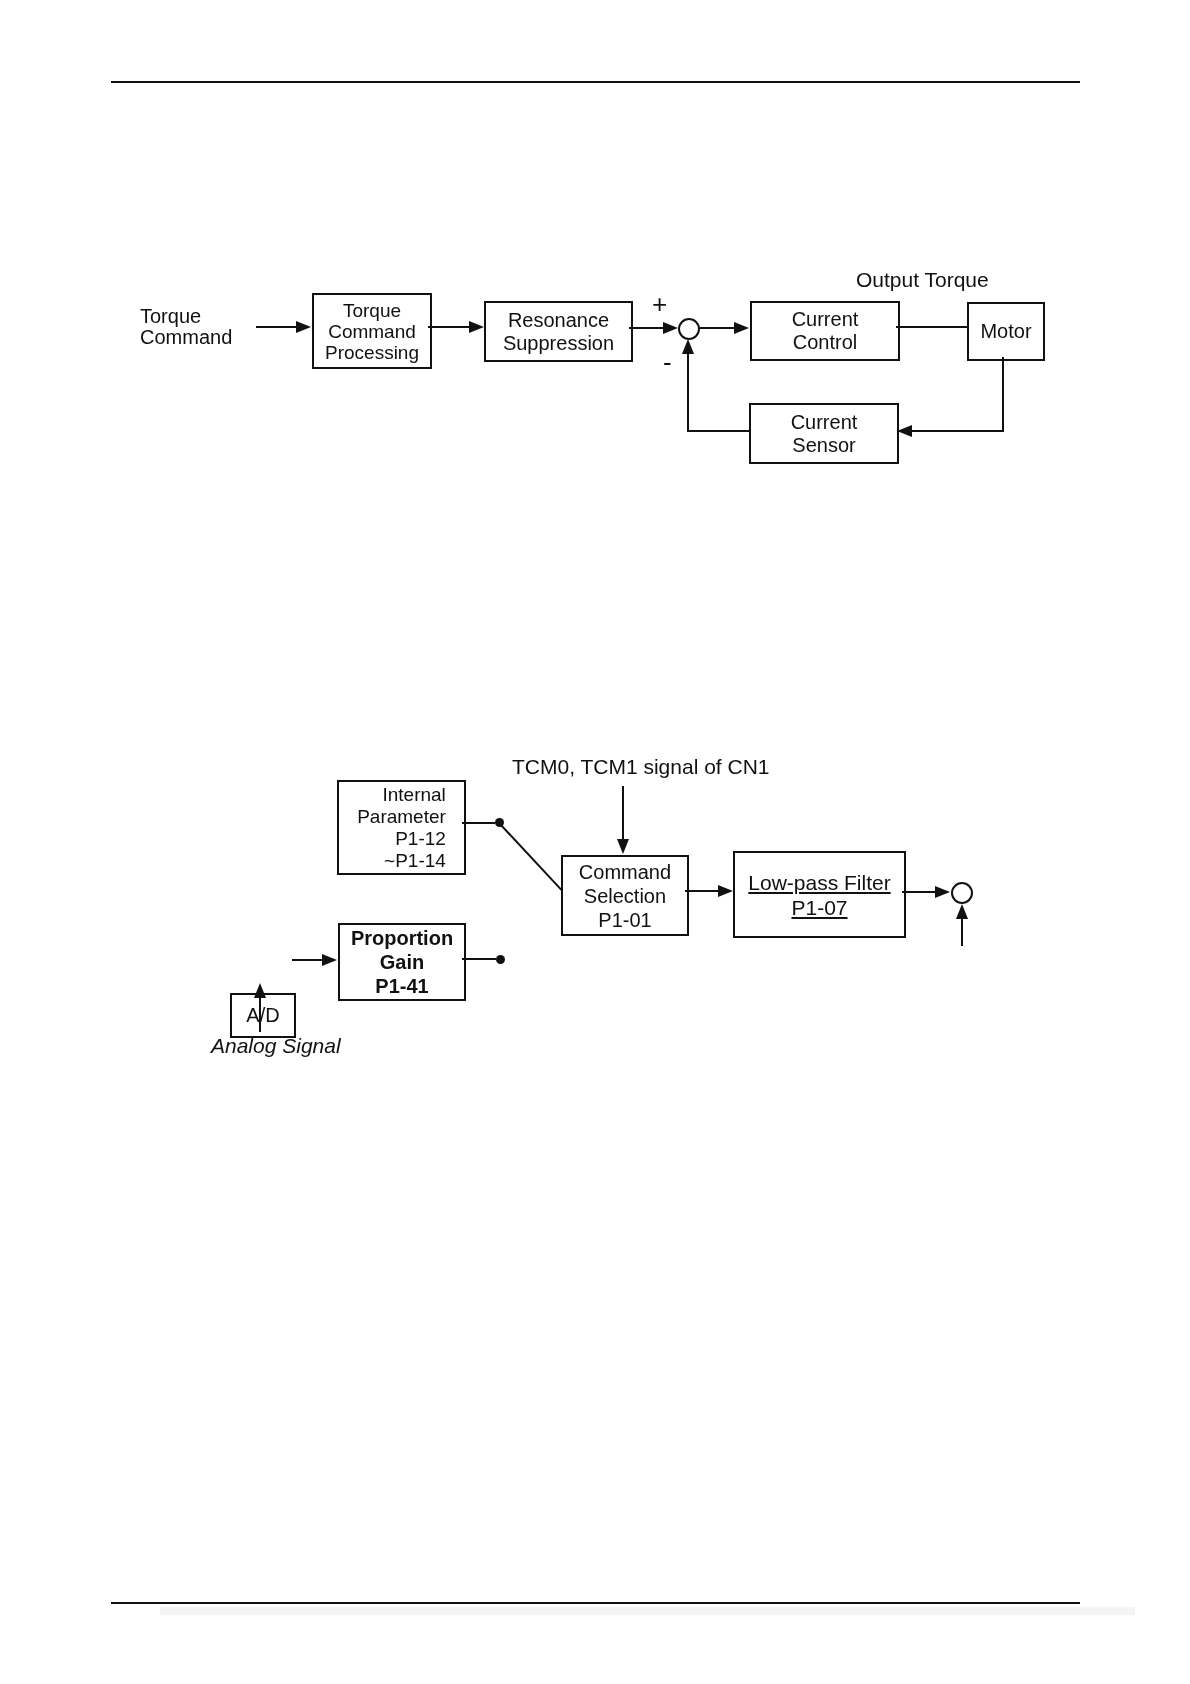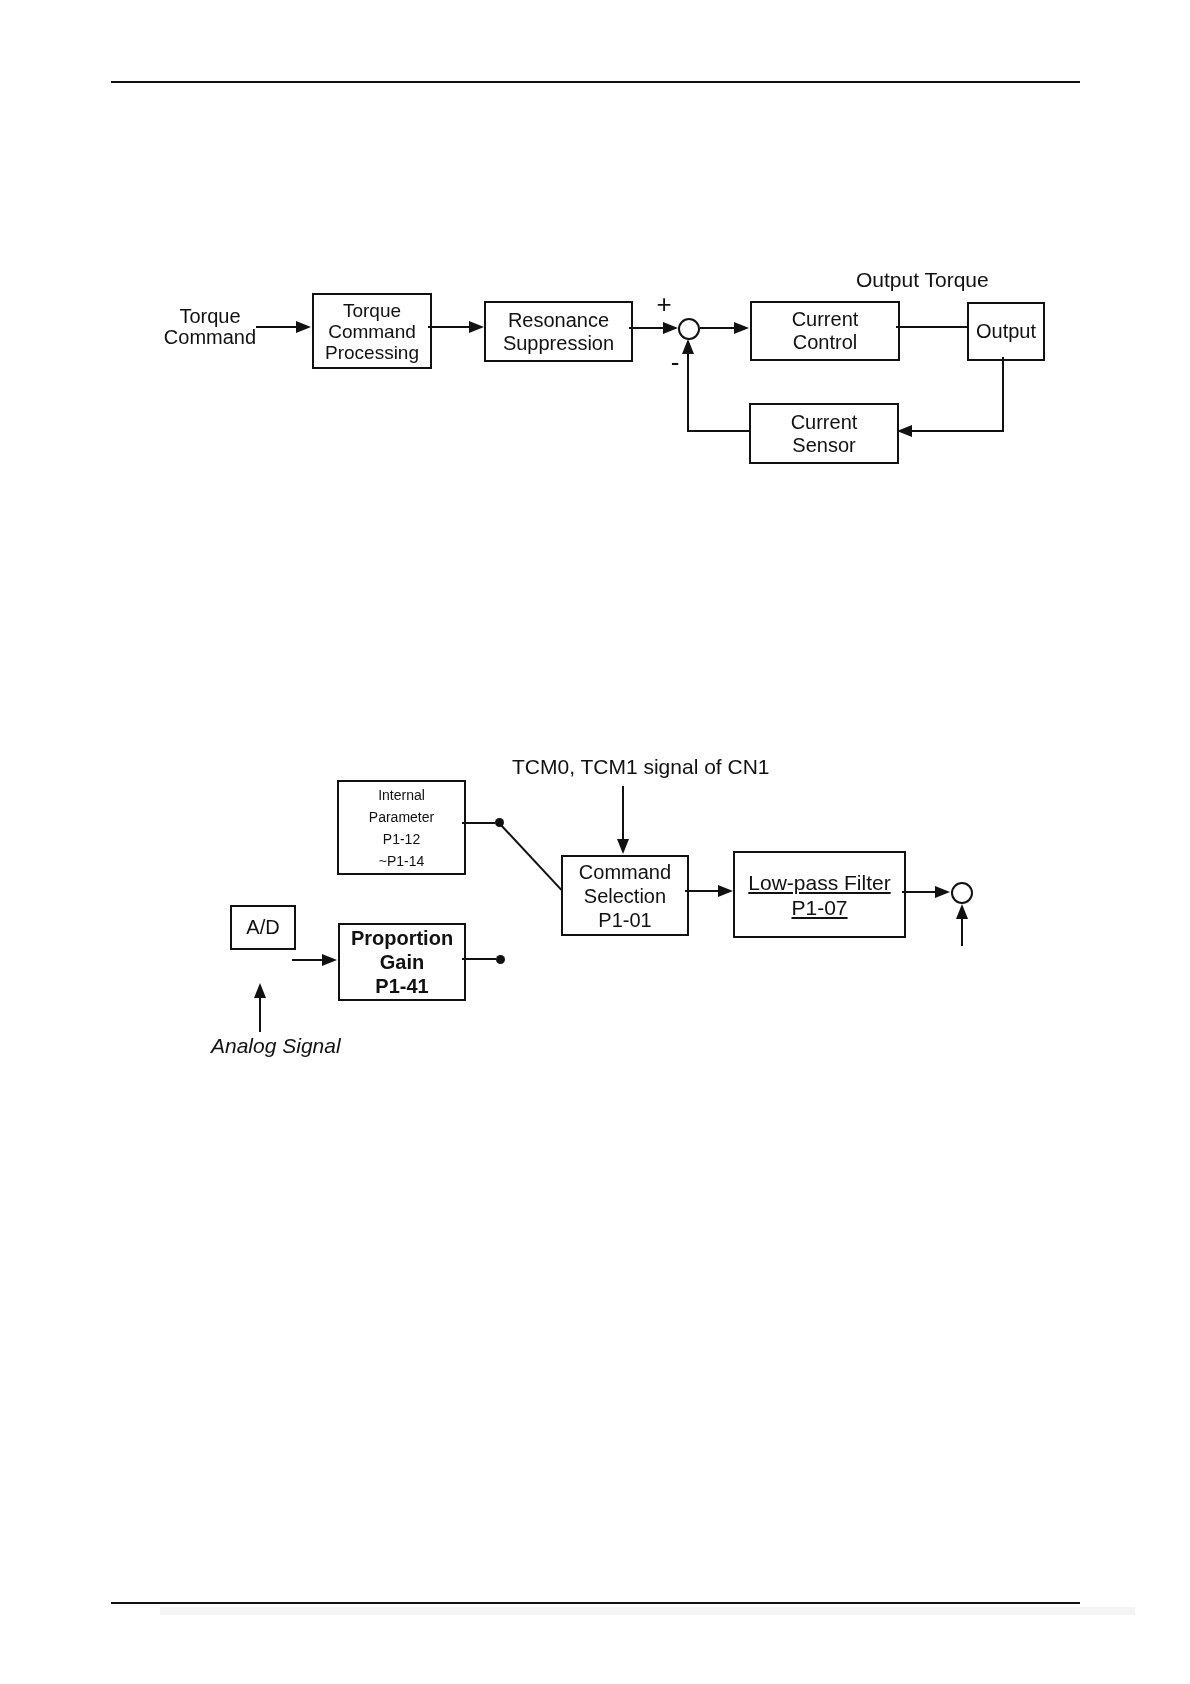--- a/index.html
+++ b/index.html
@@ -19,21 +19,21 @@
 
   .box{
     position:absolute;
     border:2px solid #111111;
     background:#ffffff;
     display:flex;align-items:center;justify-content:center;
     text-align:center;white-space:pre-line;
     font-size:20px;line-height:23px;
   }
   .lbl{
-    position:absolute;white-space:pre-line;text-align:center;
+    position:absolute;white-space:pre-line;
     font-size:21px;line-height:21px;
   }
   .hline,.vline{position:absolute;background:#111111;}
   .hline{height:2px;}
   .vline{width:2px;}
   .diag{position:absolute;height:2px;background:#111111;transform-origin:0 50%;}
   .arr{position:absolute;width:0;height:0;}
   .arr-r{border-top:6px solid transparent;border-bottom:6px solid transparent;border-left:15px solid #111111;}
   .arr-l{border-top:6px solid transparent;border-bottom:6px solid transparent;border-right:15px solid #111111;}
   .arr-u{border-left:6px solid transparent;border-right:6px solid transparent;border-bottom:15px solid #111111;}
@@ -51,24 +51,24 @@
   .b-cc{left:750px;top:301px;width:146px;height:56px;}
   .b-motor{left:967px;top:302px;width:74px;height:55px;}
   .b-cs{left:749px;top:403px;width:146px;height:57px;}
   .lbl-output{left:856px;top:269px;}
   .sum-top{left:678px;top:318px;}
   .lbl-plus{left:652px;top:291px;width:24px;font-size:26px;line-height:26px;}
   .lbl-minus{left:663px;top:349px;width:24px;font-size:26px;line-height:26px;}
 
   
   .lbl-tcm{left:512px;top:756px;text-align:left;}
-  .b-ip{left:337px;top:780px;width:125px;height:91px;font-size:14px;line-height:22px;}
+  .b-ip{left:337px;top:780px;width:125px;height:91px;font-size:19px;line-height:22px;text-align:right;}
   .b-cmdsel{left:561px;top:855px;width:124px;height:77px;line-height:24px;}
   .b-lpf{left:733px;top:851px;width:169px;height:83px;font-size:21px;line-height:25px;text-decoration:underline;}
-  .b-ad{left:230px;top:905px;width:62px;height:41px;}
+  .b-ad{left:230px;top:993px;width:62px;height:41px;}
   .b-pg{left:338px;top:923px;width:124px;height:74px;line-height:24px;font-weight:bold;}
   .sum-bot{left:951px;top:882px;}
   .lbl-analog{left:211px;top:1035px;text-align:left;font-style:italic;}
 </style>
 </head>
 <body>
 
 <div class="page">
 
   <div class="rule rule-top"></div>
@@ -101,21 +101,21 @@
     <div class="hline" style="left:700px;top:327px;width:35px;"></div>
     <div class="arr arr-r" style="left:734px;top:322px;"></div>
 
     <div class="box b-cc">Current
 Control</div>
 
     <div class="hline" style="left:896px;top:326px;width:71px;"></div>
 
     <div class="lbl lbl-output">Output Torque</div>
 
-    <div class="box b-motor">Output</div>
+    <div class="box b-motor">Motor</div>
 
     <div class="vline" style="left:1002px;top:357px;height:74px;"></div>
     <div class="hline" style="left:911px;top:430px;width:93px;"></div>
     <div class="arr arr-l" style="left:897px;top:425px;"></div>
 
     <div class="box b-cs">Current
 Sensor</div>
 
     <div class="hline" style="left:687px;top:430px;width:62px;"></div>
     <div class="vline" style="left:687px;top:352px;height:80px;"></div>

